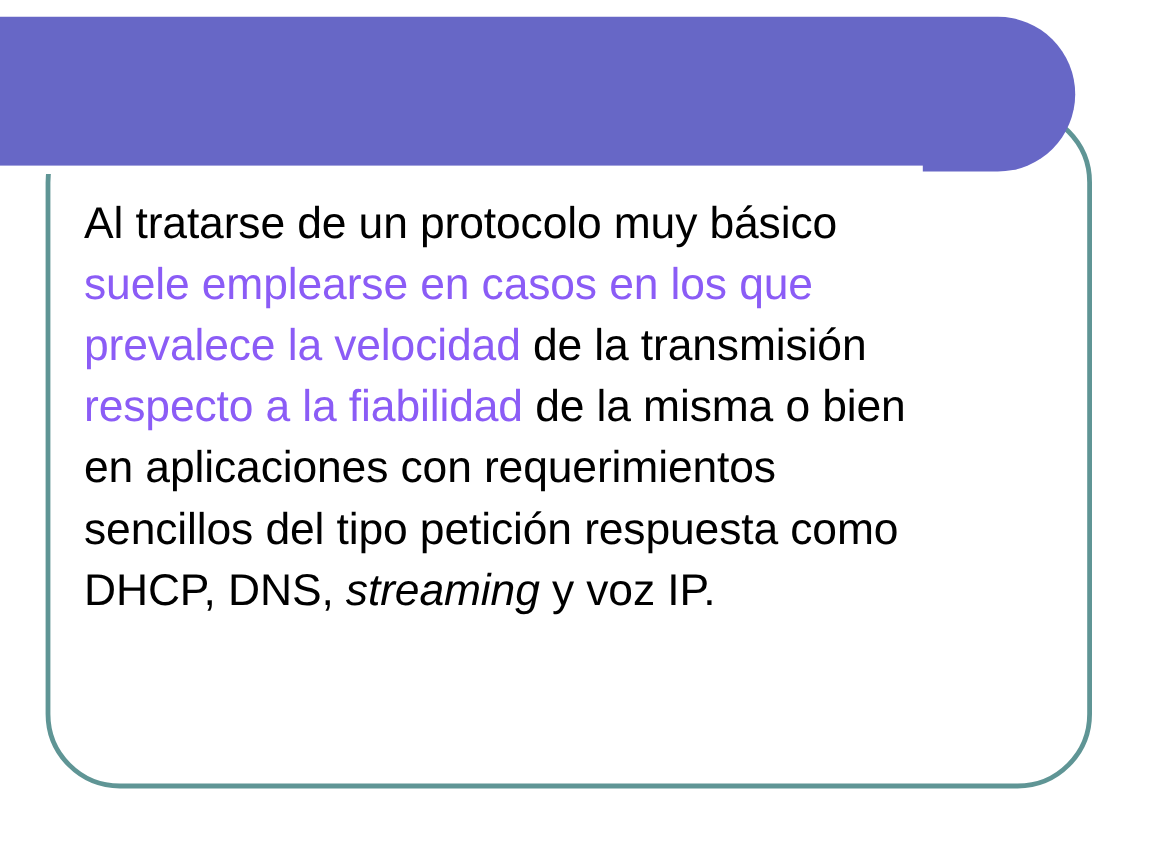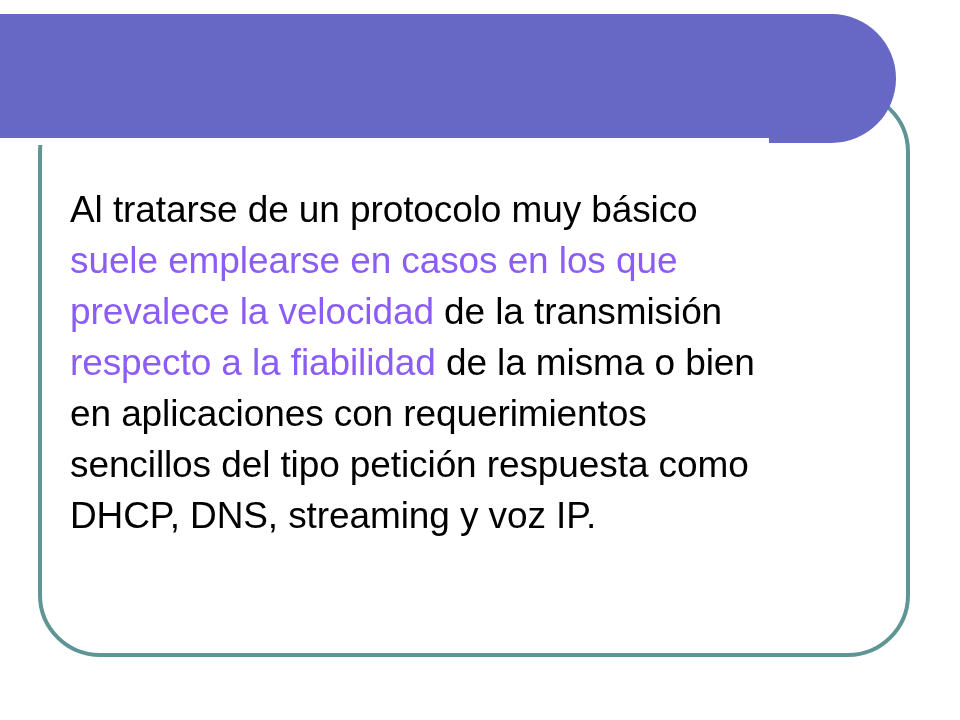--- a/index.html
+++ b/index.html
@@ -49,36 +49,37 @@
     top: 124px;
     width: 849px;
     height: 7px;
     background: #ffffff;
   }
 
   
   #body-text {
     position: absolute;
     left: 70px;
-    top: 184px;
+    top: 160px;
     width: 820px;
     font-size: 37px;
     line-height: 51px;
     color: #000000;
     letter-spacing: -0.1px;
     white-space: pre-wrap;
   }
   #body-text .line {
     display: block;
     height: 51px;
   }
   .hl {
     color: #8b5cf6;
   }
   .it {
+    font-style: italic;
     margin-top: 42px;
   }
 </style>
 </head>
 <body>
 
 <div id="slide">
 
   <div id="content-frame"></div>
 

